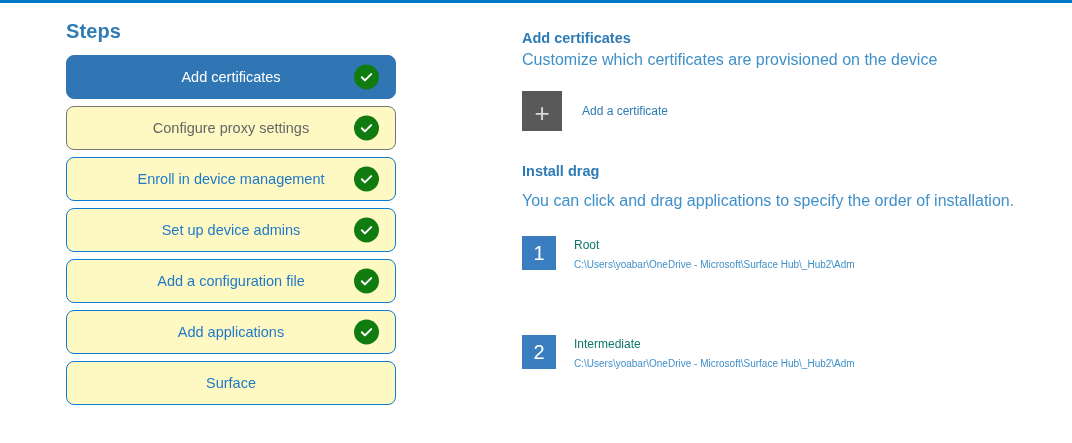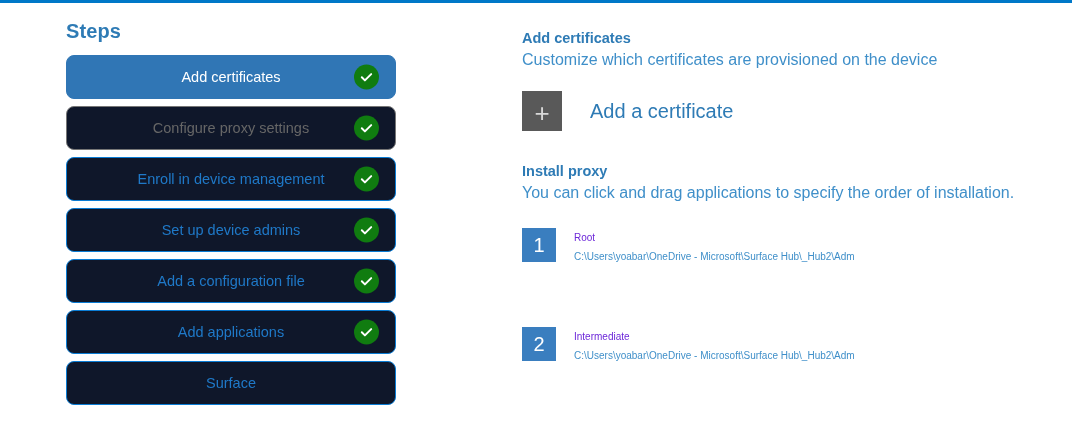--- a/index.html
+++ b/index.html
@@ -44,21 +44,21 @@
     color: #2e7bb5;
     margin: 0 0 12px 0;
     letter-spacing: 0.1px;
   }
   .step-button {
     position: relative;
     height: 44px;
     width: 330px;
     border-radius: 8px;
     border: 1px solid #0a7cd4;
-    background: #0f172a;
+    background: #fef9c3;
     display: flex;
     align-items: center;
     justify-content: center;
     margin-bottom: 7px;
     font-size: 14.5px;
     color: #1f79c8;
     cursor: pointer;
     user-select: none;
   }
   .step-button.is-active {
@@ -123,28 +123,28 @@
     flex: none;
   }
   #add-certificate-tile .plus-glyph {
     color: #d8d8d8;
     font-size: 26px;
     line-height: 1;
     font-weight: 300;
     margin-top: 4px;
   }
   #add-certificate-label {
-    margin-left: 28px;
-    font-size: 20px;
+    margin-left: 20px;
+    font-size: 12px;
     color: #2e7bb5;
     cursor: pointer;
   }
 
   #install-order-section { margin-top: 32px; }
-  #install-order-sub { margin-top: 4px; }
+  #install-order-sub { margin-top: 12px; }
 
   #install-order-list { margin-top: 25px; }
 
   .install-item {
     display: flex;
     align-items: flex-start;
     margin-bottom: 61px;
     cursor: move;
   }
   .install-badge {
@@ -157,22 +157,22 @@
     align-items: center;
     justify-content: center;
     flex: none;
   }
   .install-text {
     margin-left: 18px;
     white-space: nowrap;
     overflow: hidden;
   }
   .install-name {
-    font-size: 10px;
-    color: #6d28d9;
+    font-size: 12px;
+    color: #0f766e;
     line-height: 19px;
   }
   .install-path {
     font-size: 10px;
     color: #3f8fc9;
     line-height: 19px;
   }
 </style>
 </head>
 <body>
@@ -246,21 +246,21 @@
 
       <div id="add-certificate-row">
         <div id="add-certificate-tile">
           <span class="plus-glyph">+</span>
         </div>
         <span id="add-certificate-label">Add a certificate</span>
       </div>
     </div>
 
     <div id="install-order-section">
-      <h3 class="section-title">Install proxy</h3>
+      <h3 class="section-title">Install drag</h3>
       <p class="section-sub" id="install-order-sub">You can click and drag applications to specify the order of installation.</p>
       <div id="install-order-list">
           <div class="install-item">
             <div class="install-badge">1</div>
             <div class="install-text">
               <div class="install-name">Root</div>
               <div class="install-path">C:\Users\yoabar\OneDrive - Microsoft\Surface Hub\_Hub2\Adm</div>
             </div>
           </div>
           <div class="install-item">

